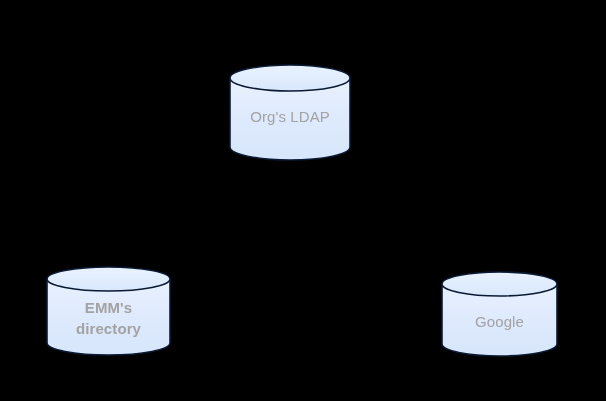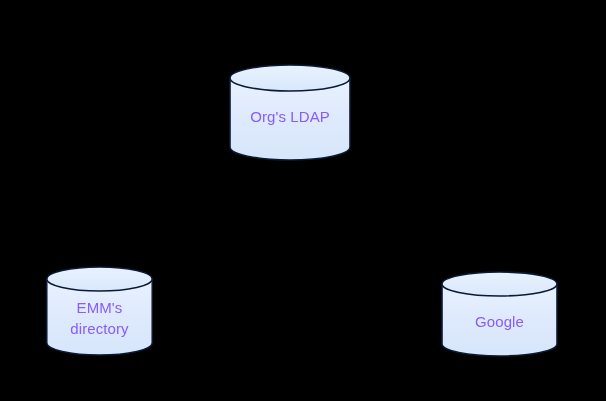--- a/index.html
+++ b/index.html
@@ -34,36 +34,36 @@
     width: 100%;
     height: 100%;
     display: block;
     overflow: visible;
   }
   .cyl-label {
     position: absolute;
     left: 0;
     right: 0;
     text-align: center;
-    color: #8b5cf6;
+    color: #a3a3a3;
     font-size: 15px;
     line-height: 21px;
     letter-spacing: 0.1px;
     white-space: nowrap;
     pointer-events: none;
   }
   .cyl-label .ln {
     display: block;
   }
 
   
   #node-ldap   { left: 229px; top: 64px;  width: 122px; height: 97px; }
   #node-ldap   .cyl-label { top: 42px; }
 
-  #node-emm    { left: 46px;  top: 266px; width: 107px; height: 90px; }
+  #node-emm    { left: 46px;  top: 266px; width: 125px; height: 90px; font-weight: bold; }
   #node-emm    .cyl-label { top: 31px; }
 
   #node-google { left: 414px; top: 271px; width: 117px; height: 86px; margin-left: 27px; }
   #node-google .cyl-label { top: 40px; }
 </style>
 </head>
 <body>
 
 <div id="canvas">
 

